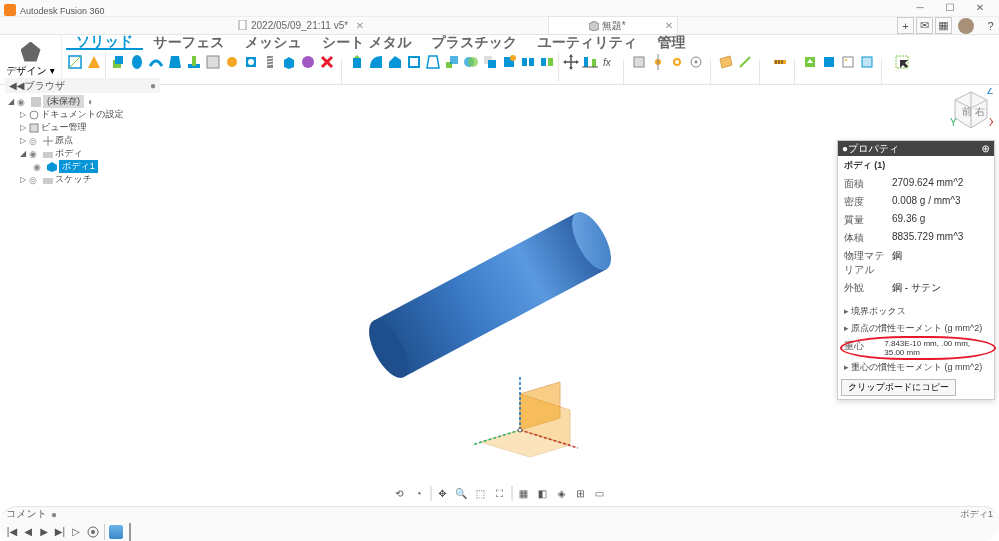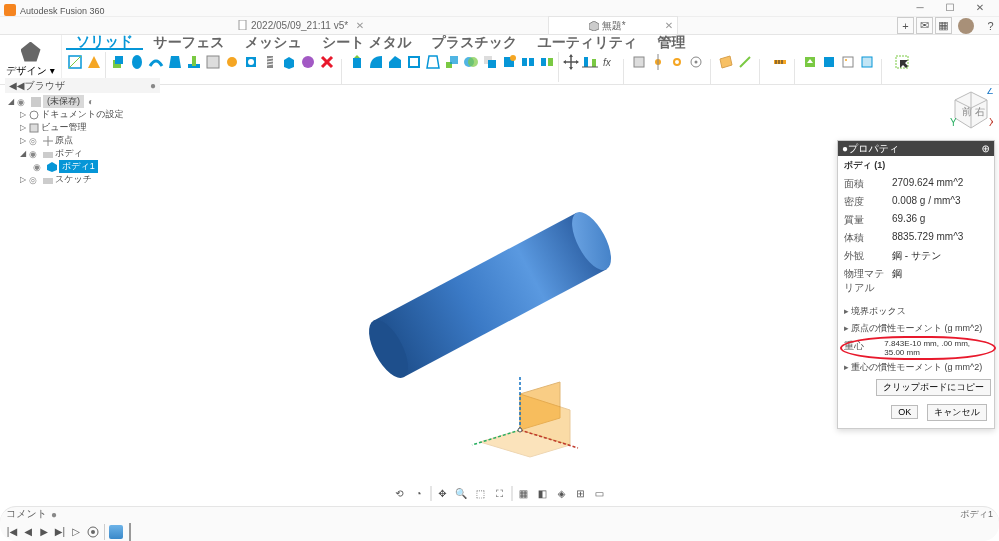--- a/index.html
+++ b/index.html
@@ -52,21 +52,21 @@
 .psect.title { font-weight:bold; }
 .prow { display:flex; padding:2px 6px; font-size:9px; }
 .prow .pk { width:48px; color:#555; }
 .prow .pv { color:#333; }
 .pexp { padding:2px 6px; font-size:9px; color:#444; }
 .pexp::before { content:"▸ "; color:#666; }
 .circled { position:relative; }
 .circled::after { content:""; position:absolute; left:2px; right:-2px; top:-1px; bottom:-1px; border:2px solid #e8192c; border-radius:50%/60%; pointer-events:none; }
 .pbtn { display:inline-block; border:1px solid #bbb; padding:1px 6px; margin:3px; font-size:9px; cursor:pointer; background:#f7f7f7; }
 .pbtns { text-align:right; padding:2px 4px 4px; }
-.pbtns2 { text-align:right; }
+.pbtns2 { }
 .viewport { position:absolute; inset:0; background:#fff; }
 .viewcube { position:absolute; right:6px; top:3px; width:44px; height:44px; }
 .timeline { position:absolute; left:0; right:0; bottom:0; height:35px; border-top:1px solid #e5e5e5; background:#fafafa;border-radius:16px; }
 .tlrow1 { height:14px; display:flex; align-items:center; padding:0 6px; font-size:9px; color:#666; }
 .tlrow1 .bc { margin-left:auto; font-size:9px; color:#666; }
 .tlrow2 { height:21px; display:flex; align-items:center; padding:0 6px; gap:4px; }
 .tctl { width:12px; text-align:center; color:#555; cursor:pointer; font-size:10px; }
 .tgear { width:14px; height:14px; color:#666; }
 .thumb { width:14px; height:14px; background:linear-gradient(#6db3e8,#3a89c9); border-radius:2px; }
 .viewbar { position:absolute; left:50%; bottom:40px; transform:translateX(-50%); display:flex; gap:4px; }
@@ -539,40 +539,36 @@
       </div>
     <div class="prow">
         <span class="pk">質量</span>
         <span class="pv">69.36 g</span>
       </div>
     <div class="prow">
         <span class="pk">体積</span>
         <span class="pv">8835.729 mm^3</span>
       </div>
     <div class="prow">
+        <span class="pk">物理マテリアル</span>
+        <span class="pv">鋼</span>
+      </div>
+    <div class="prow">
         <span class="pk">外観</span>
         <span class="pv">鋼 - サテン</span>
-      </div>
-    <div class="prow">
-        <span class="pk">物理マテリアル</span>
-        <span class="pv">鋼</span>
       </div>
     <div style="height:6px"></div>
     <div class="pexp">境界ボックス</div>
     <div class="pexp">原点の慣性モーメント   (g mm^2)</div>
     <div class="prow circled">
       <span class="pk">重心</span>
       <span class="pv" style="font-size:8px">7.843E-10 mm, .00 mm, 35.00 mm</span>
     </div>
     <div class="pexp">重心の慣性モーメント   (g mm^2)</div>
     <div class="pbtns2"><span class="pbtn">クリップボードにコピー</span></div>
-    <div class="pbtns">
-      <span class="pbtn">OK</span>
-      <span class="pbtn">キャンセル</span>
-    </div>
   </div>
 </div>
 
 <div class="viewbar">
   <div class="vbtn">⟲</div>
   <div class="vbtn">◔</div>
   <div class="vbsep"></div>
   <div class="vbtn">✥</div>
   <div class="vbtn">🔍</div>
   <div class="vbtn">⬚</div>

